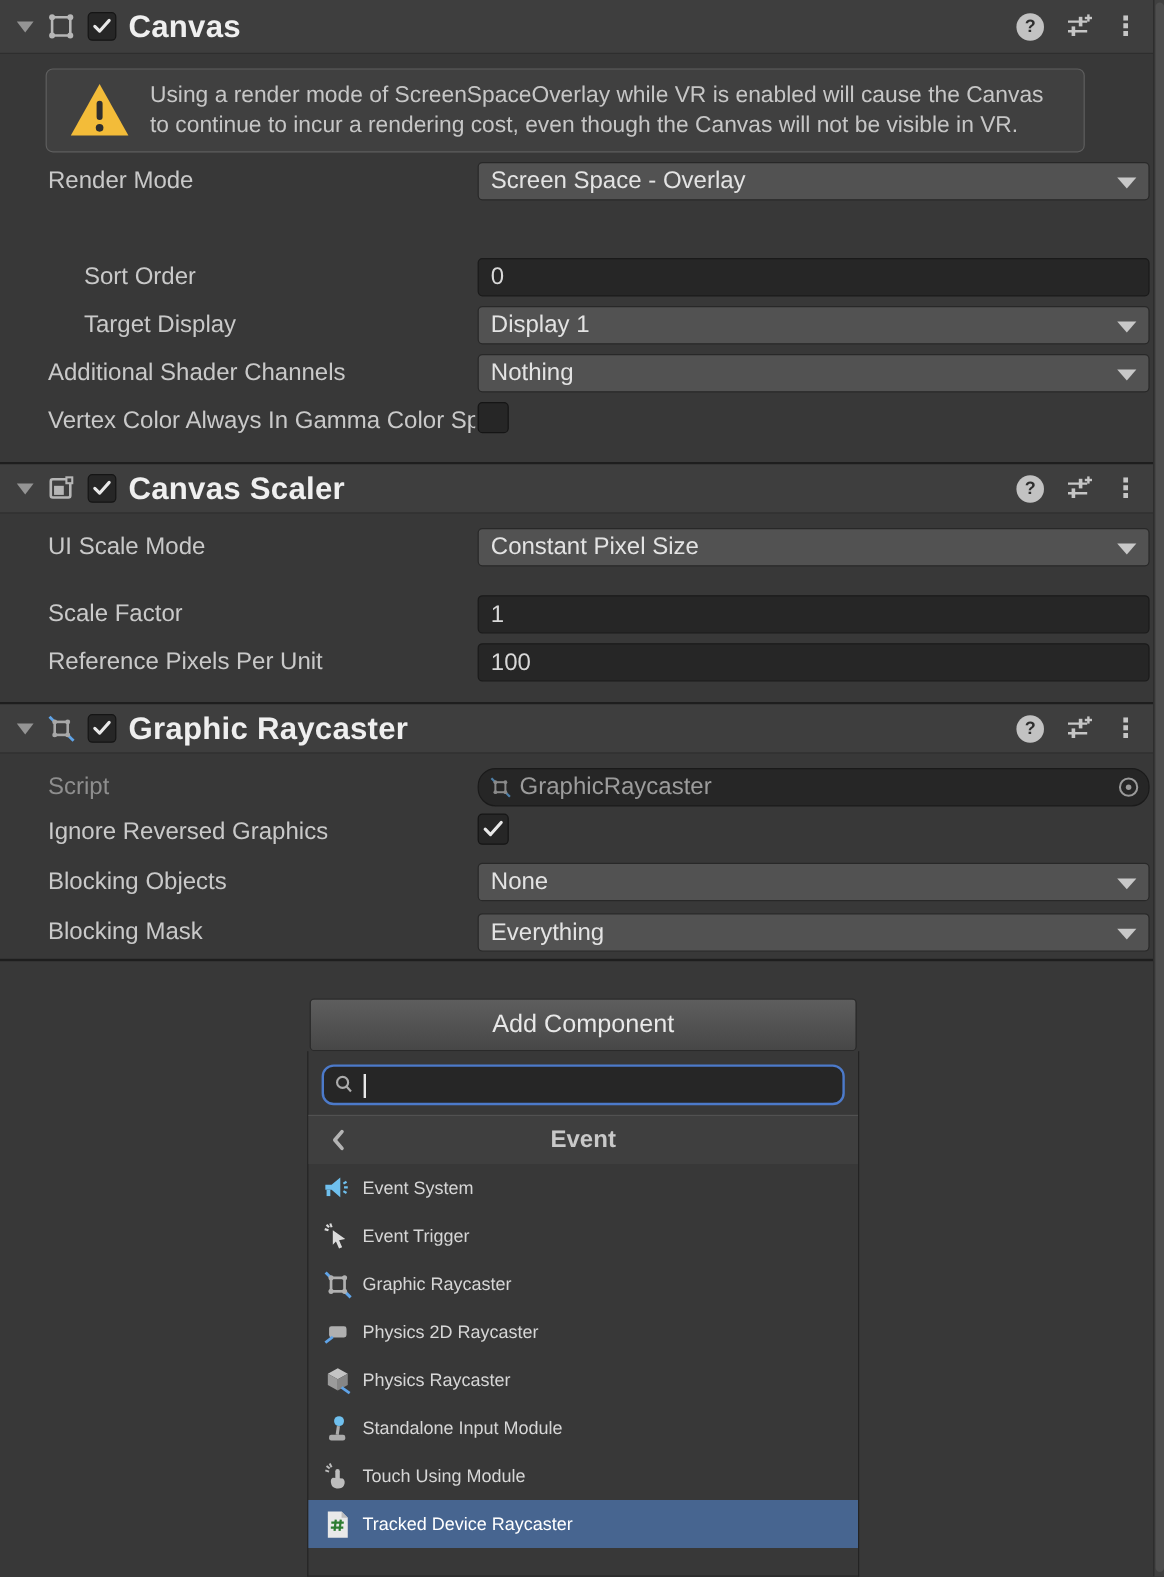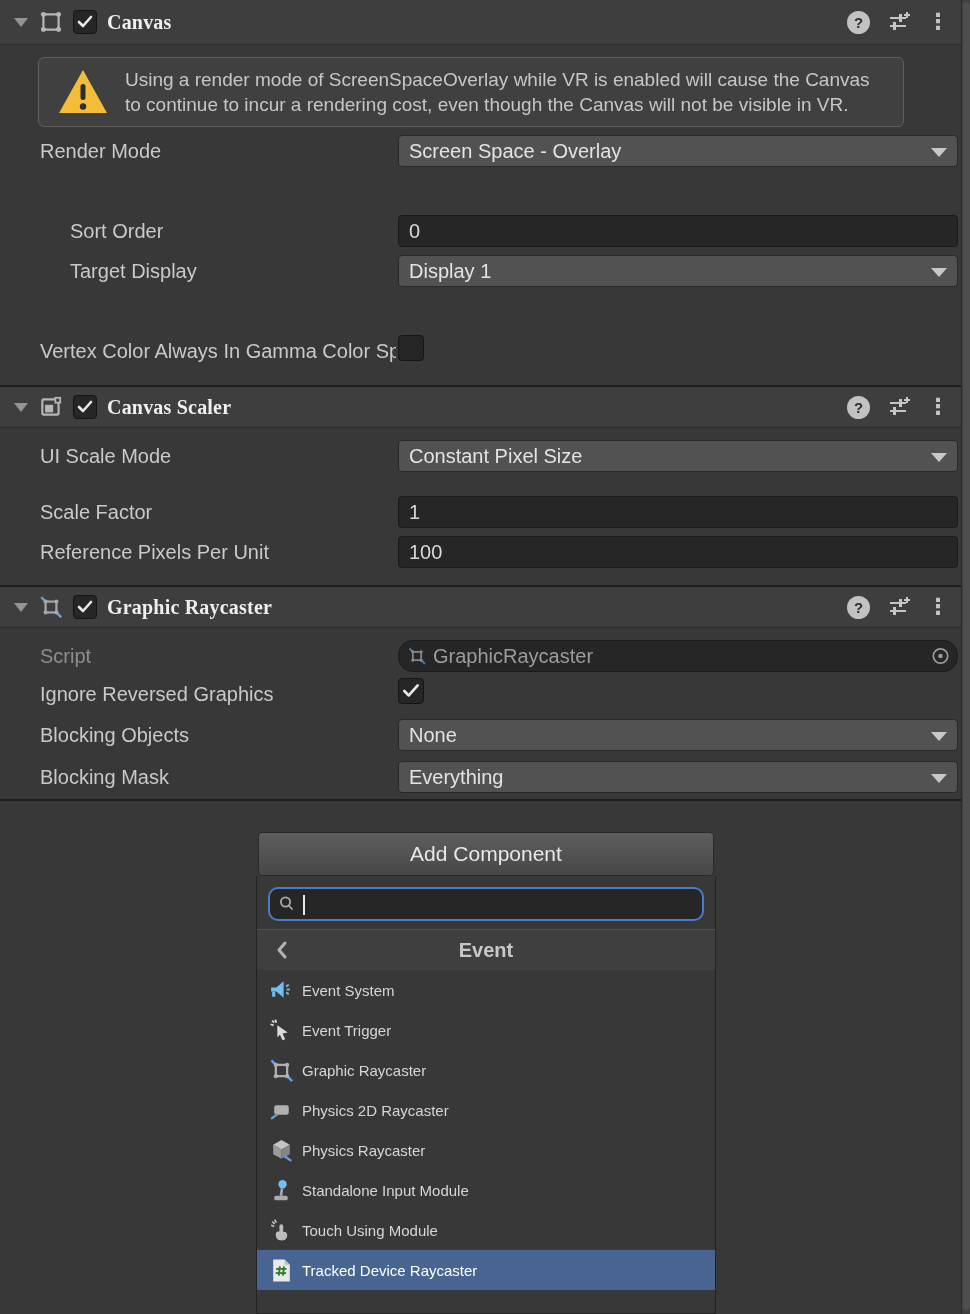--- a/index.html
+++ b/index.html
@@ -8,21 +8,21 @@
   #app { position:relative; width:970px; height:1314px; background:#383838; overflow:hidden; }
 
   
   .vscroll { position:absolute; right:0; top:0; width:9px; height:1314px; background:#404040; border-left:1px solid #2A2A2A; }
   .vscroll .thumb { position:absolute; left:1px; top:2px; width:7px; height:1308px; background:#4E4E4E; border-radius:4px; }
 
   
   .comp-header { position:absolute; left:0; width:961px; background:#3E3E3E; display:flex; align-items:center; border-bottom:1px solid #2E2E2E; }
   .comp-header .foldout { width:0; height:0; border-left:7px solid transparent; border-right:7px solid transparent; border-top:9px solid #949494; margin:0 10px 0 14px; cursor:pointer; }
   .comp-header .comp-icon { width:26px; height:26px; margin-right:9px; flex:0 0 auto; }
-  .comp-header .title { font-size:20px; font-weight:bold; color:#EFEFEF; letter-spacing:.2px;font-family:Liberation Serif, serif; }
+  .comp-header .title { font-size:26px; font-weight:bold; color:#EFEFEF; letter-spacing:.2px; }
   .comp-header .spacer { flex:1; }
   .icon-help { width:23px; height:23px; border-radius:50%; background:#C2C2C2; color:#2D2D2D; font-weight:bold; font-size:15px; display:flex; align-items:center; justify-content:center; margin-right:17px; }
   .icon-presets { width:24px; height:24px; margin-right:16px; }
   .icon-kebab { color:#C6C6C6; font-size:22px; line-height:22px; margin-right:12px; font-weight:bold; }
 
   
   .checkbox { width:26px; height:26px; background:#262626; border:1px solid #151515; border-radius:4px; display:flex; align-items:center; justify-content:center; }
   .checkbox.small { width:24px; height:24px; margin-right:10px; }
   .checkbox svg { display:block; }
 
@@ -130,20 +130,29 @@
   <div class="row" style="top:255px;">
     <div class="lbl indent">Target Display</div>
     <div class="fieldpos">
         <div class="dropdown">
       <span class="val">Display 1</span>
           <span class="arrow"></span>
     </div>
       </div>
   </div>
 
+  <div class="row" style="top:295px;">
+    <div class="lbl">Additional Shader Channels</div>
+    <div class="fieldpos">
+        <div class="dropdown">
+      <span class="val">Nothing</span>
+          <span class="arrow"></span>
+    </div>
+      </div>
+  </div>
 
   <div class="row" style="top:335px;">
     <div class="lbl">Vertex Color Always In Gamma Color Space</div>
     <div class="fieldpos">
         <div class="checkbox"></div>
       </div>
   </div>
 
   <div class="sep" style="top:385px;"></div>
   <div class="comp-header" style="top:387px; height:41px;">

